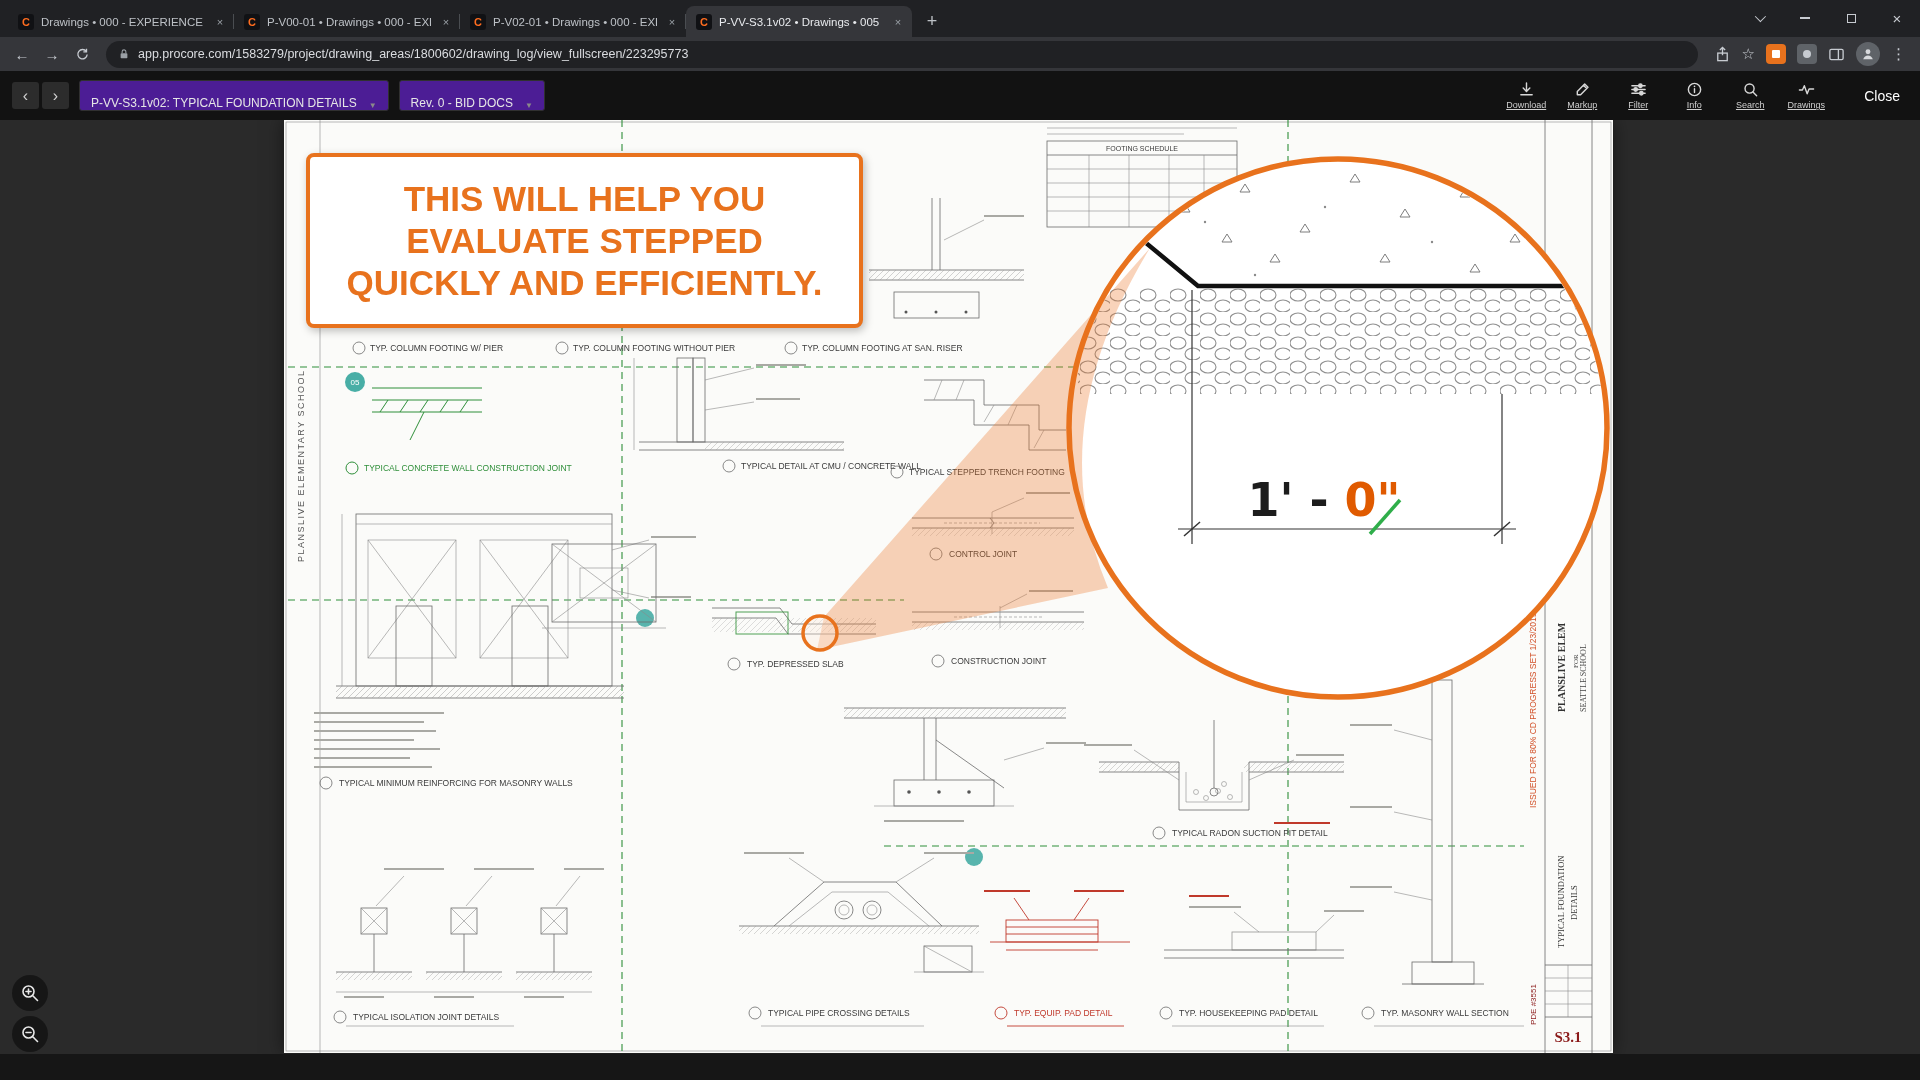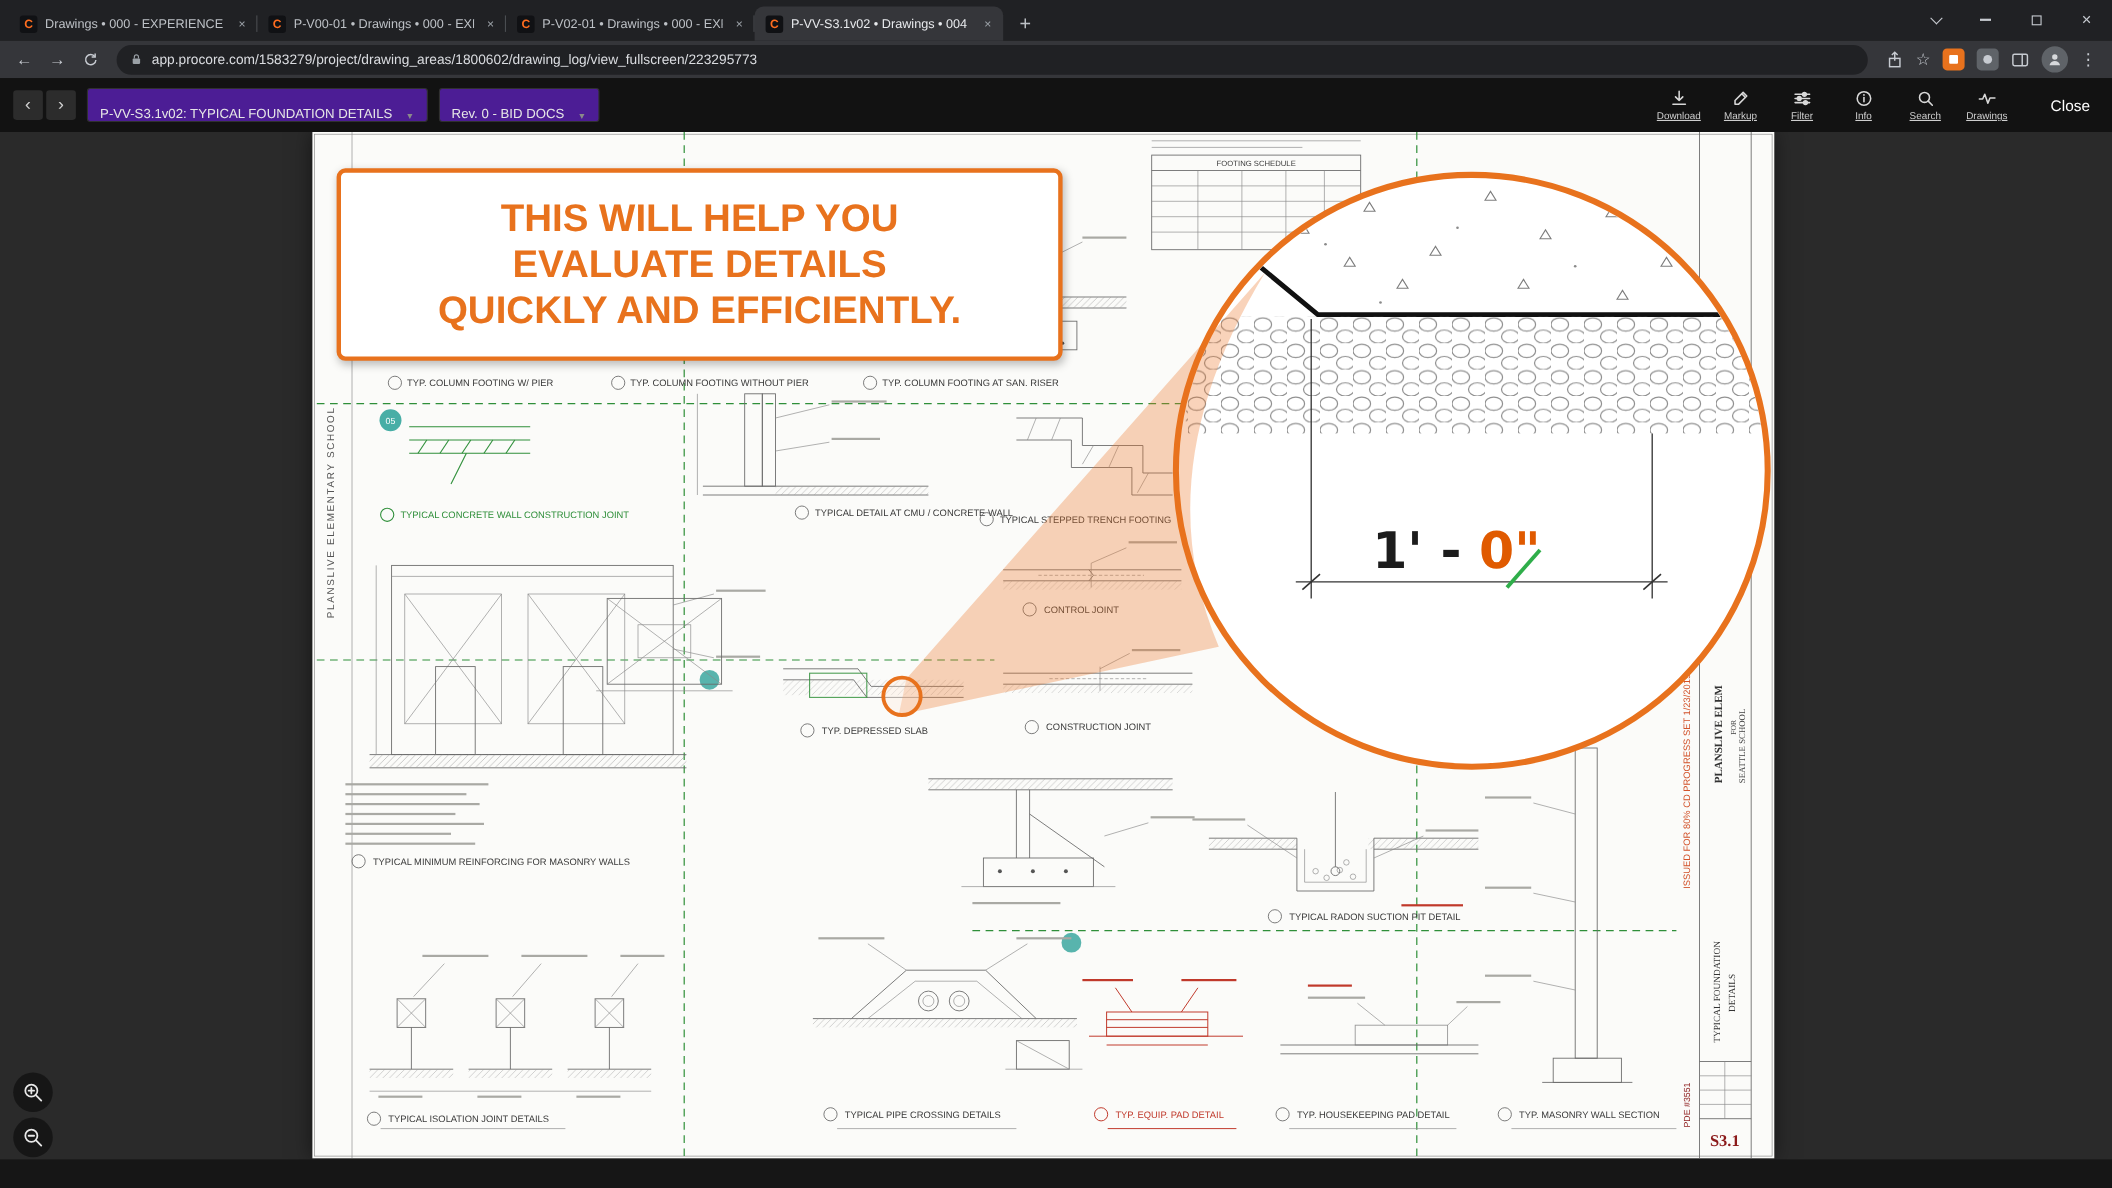--- a/index.html
+++ b/index.html
@@ -46,21 +46,21 @@
   .pdd .caret { color:#8a8a8a; font-size:8px; }
   .pactions { margin-left:auto; display:flex; align-items:center; gap:4px; }
   .paction { width:52px; display:flex; flex-direction:column; align-items:center; gap:2px; color:#cfcfcf; font-size:9px;text-decoration:underline; }
   .paction svg { width:17px; height:17px; stroke:#d8d8d8; fill:none; stroke-width:1.5; stroke-linecap:round; stroke-linejoin:round; }
   .pclose { margin-left:22px; margin-right:8px; color:#fff; font-size:14px; }
 
   
   .viewer { position:absolute; top:120px; left:0; width:1920px; height:960px; background:#2a2a2a; overflow:hidden; }
   .sheet { position:absolute; left:284px; top:0; width:1329px; height:933px; background:#fbfbf9; box-shadow:0 0 18px rgba(0,0,0,.5); }
   .sheet svg { position:absolute; inset:0; }
-  .callout { position:absolute; left:306px; top:33px; width:660px; height:175px; background:#fff; border:4px solid #e8721d; border-radius:8px; display:flex; flex-direction:column; justify-content:center; box-shadow:2px 3px 8px rgba(0,0,0,.25); z-index:30; }
+  .callout { position:absolute; left:306px; top:33px; width:557px; height:175px; background:#fff; border:4px solid #e8721d; border-radius:8px; display:flex; flex-direction:column; justify-content:center; box-shadow:2px 3px 8px rgba(0,0,0,.25); z-index:30; }
   .callout p { text-align:center; color:#e8721d; font-weight:bold; font-size:35px; line-height:1.2; }
   .mag-overlay { position:absolute; inset:0; z-index:40; pointer-events:none; }
   .zoomctl { position:absolute; left:12px; top:855px; z-index:50; display:flex; flex-direction:column; gap:5px; }
   .zoombtn { width:36px; height:36px; border-radius:50%; background:rgba(18,18,18,.82); display:flex; align-items:center; justify-content:center; }
   .zoombtn svg { width:20px; height:20px; stroke:#e8e8e8; fill:none; stroke-width:1.6; stroke-linecap:round; }
   .bottom-bar { position:absolute; left:0; bottom:0; width:100%; height:26px; background:#161616; z-index:60; }
 
   
   .sk { stroke:#6b6b6b; stroke-width:.8; fill:none; }
   .skt { stroke:#8a8a8a; stroke-width:.6; fill:none; }
@@ -87,21 +87,21 @@
     <span class="tab-label">P-V00-01 • Drawings • 000 - EXP</span>
     <span class="tab-close">×</span>
   </div>
   <div class="tab">
     <span class="favicon">C</span>
     <span class="tab-label">P-V02-01 • Drawings • 000 - EXP</span>
     <span class="tab-close">×</span>
   </div>
   <div class="tab active">
     <span class="favicon">C</span>
-    <span class="tab-label">P-VV-S3.1v02 • Drawings • 004</span>
+    <span class="tab-label">P-VV-S3.1v02 • Drawings • 005</span>
     <span class="tab-close">×</span>
   </div>
   <div class="newtab-btn">+</div>
   <div class="win-controls">
     <div class="win-btn">
         <span class="chevron-down"></span>
       </div>
     <div class="win-btn">
         <span class="min-glyph"></span>
       </div>
@@ -588,21 +588,21 @@
         <text x="1280" y="828" transform="rotate(-90 1280 828)" font-size="8.5" fill="#333">TYPICAL FOUNDATION</text>
         <text x="1293" y="800" transform="rotate(-90 1293 800)" font-size="8.5" fill="#333">DETAILS</text>
         <text x="1252" y="905" transform="rotate(-90 1252 905)" font-size="8" fill="#8b1a1a" font-family="Liberation Sans,sans-serif">PDE #3551</text>
         <text x="1284" y="922" text-anchor="middle" font-size="15" font-weight="bold" fill="#8b1a1a">S3.1</text>
       </g>
     </svg>
   </div>
 
   <div class="callout">
     <p>THIS WILL HELP YOU</p>
-    <p>EVALUATE DETAILS</p>
+    <p>EVALUATE STEPPED</p>
     <p>QUICKLY AND EFFICIENTLY.</p>
   </div>
 
   <svg class="mag-overlay" viewBox="0 0 1920 960">
     <defs>
       <clipPath id="magClip">
           <circle cx="1338" cy="308" r="266"></circle>
         </clipPath>
       <pattern id="gravelPat" patternUnits="userSpaceOnUse" width="30" height="24">
         <ellipse cx="8" cy="7" rx="8" ry="6" fill="none" stroke="#8f8f8f" stroke-width="1.1"></ellipse>

